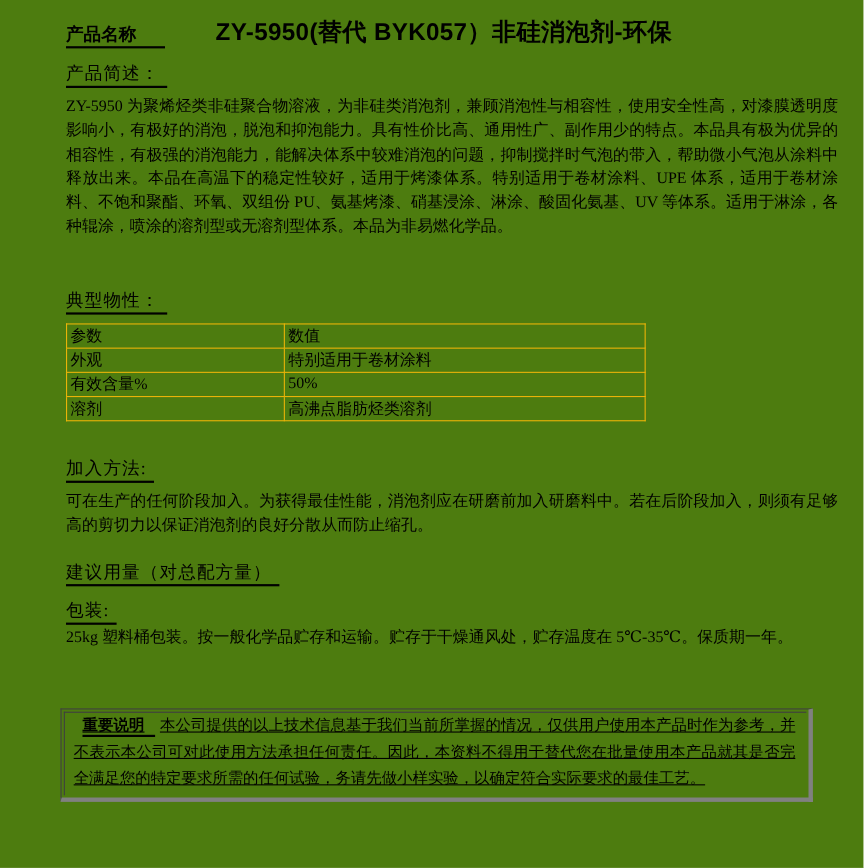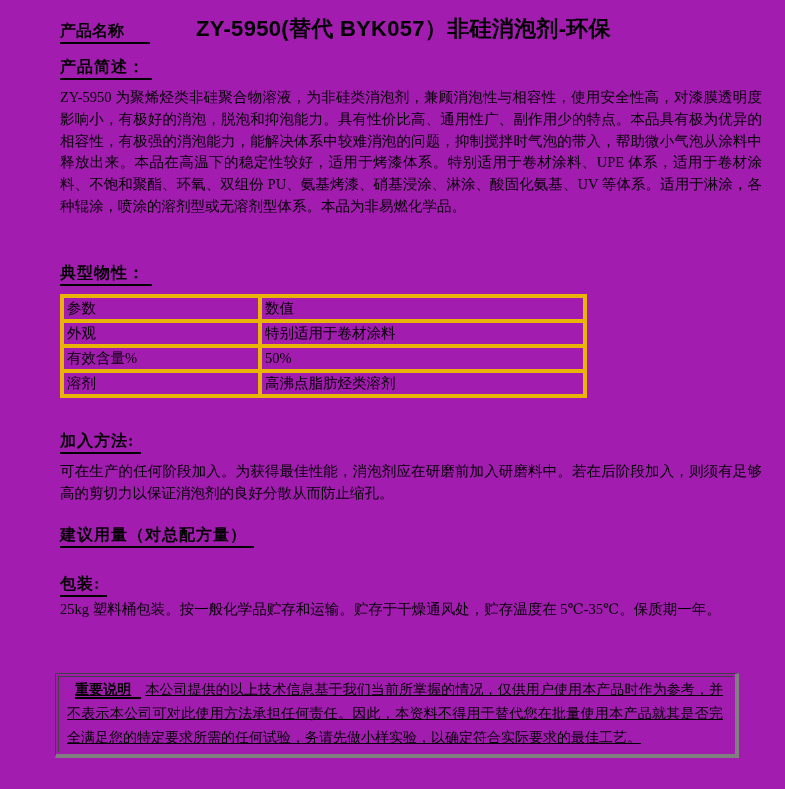--- a/index.html
+++ b/index.html
@@ -9,21 +9,21 @@
     color: #000000;
     font-family: "Liberation Serif", "DejaVu Serif", serif;
   }
   .page {
     position: relative;
     width: 785px;
     height: 789px;
     box-sizing: border-box;
     padding: 14px 23px 0 60px;
     overflow: hidden;
-    background: #a21caf;
+    background: #4d7c0f;
   }
   
   .title-row {
     display: flex;
     align-items: baseline;
     height: 28px;
   }
   .product-label {
     font-size: 16px;
     font-weight: bold;
@@ -36,47 +36,47 @@
     font-size: 22px;
     font-weight: bold;
     margin-left: 46px;
     letter-spacing: 0.3px;
     white-space: nowrap;
   }
   
   .sec-heading {
     display: inline-block;
     font-size: 16px;
-    font-weight: bold;
+    font-weight: normal;
     border-bottom: 2px solid #000;
     padding-right: 7px;
     letter-spacing: 1px;
   }
   .body-text {
     margin: 7px 0 0 0;
     font-size: 14.5px;
     line-height: 21.8px;
     text-align: justify;
     text-justify: inter-ideograph;
   }
   .mt-overview  { margin-top: 15px; }
   .mt-props     { margin-top: 45px; }
   .mt-addition  { margin-top: 33px; }
   .mt-dosage    { margin-top: 21px; }
-  .mt-packaging { margin-top: 26px; }
+  .mt-packaging { margin-top: 12px; }
   .tight { margin-top: 2px; }
   
   .props-table {
     border-collapse: collapse;
     width: 527px;
     margin-top: 8px;
     table-layout: fixed;
   }
   .props-table td {
-    border: 4px solid #eab308;
+    border: 1px solid #eab308;
     font-size: 14.5px;
     font-weight: normal;
     height: 21px;
     padding: 0 3px;
     vertical-align: middle;
     overflow: hidden;
     white-space: nowrap;
   }
   .props-table col.c1 { width: 198px; }
   

